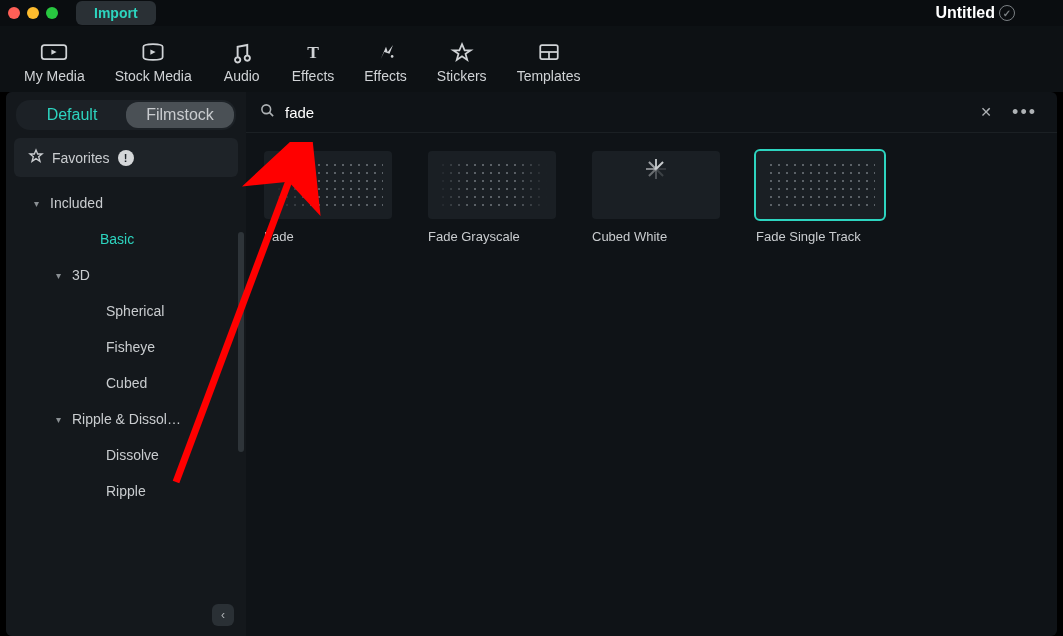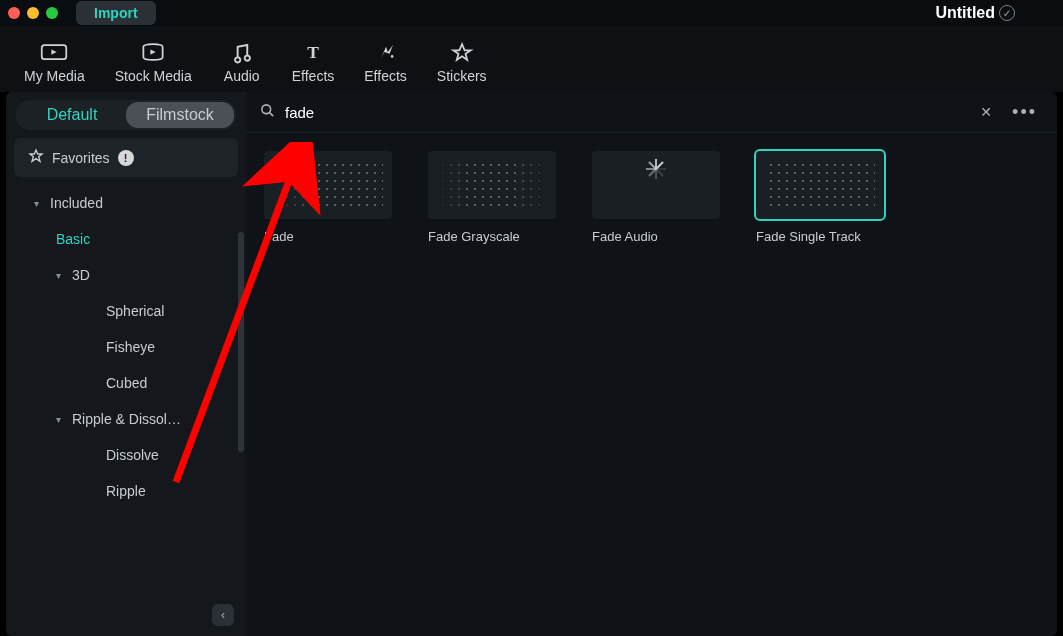--- a/index.html
+++ b/index.html
@@ -166,21 +166,21 @@
     gap: 6px;
     padding: 10px 12px;
     font-size: 14px;
     color: #c9cccf;
     cursor: pointer;
   }
   .tree-row .caret { width: 10px; font-size: 10px; color: #8a8f93; }
   .tree-row.level1 { padding-left: 28px; }
   .tree-row.level2 { padding-left: 50px; }
   .tree-row.level3 { padding-left: 100px; }
-  .tree-row.active { color: var(--accent); }
+  .tree-row.active { color: var(--accent); margin-left: 44px; }
   .tree-scroll-thumb {
     position: absolute;
     right: 2px;
     top: 140px;
     width: 6px;
     height: 220px;
     background: #2e3439;
     border-radius: 3px;
   }
   .collapse-btn {
@@ -372,20 +372,30 @@
 
   <div class="toptab">
     <span class="tabicon">
       <svg class="icon" viewBox="0 0 32 24" fill="#d0d3d6">
         <path d="M16 3 L19 10 L26 10 L20 14 L22 21 L16 17 L10 21 L12 14 L6 10 L13 10 Z" fill="none" stroke="#d0d3d6" stroke-width="2"></path>
       </svg>
     </span>
     <span>Stickers</span>
   </div>
 
+  <div class="toptab">
+    <span class="tabicon">
+      <svg class="icon" viewBox="0 0 32 24" fill="none" stroke="#d0d3d6" stroke-width="2">
+        <rect x="6" y="4" width="20" height="16" rx="2"></rect>
+        <line x1="6" y1="12" x2="26" y2="12"></line>
+        <line x1="16" y1="12" x2="16" y2="20"></line>
+      </svg>
+    </span>
+    <span>Templates</span>
+  </div>
 </div>
 
 <div class="main">
 
   <div class="sidebar">
     <div class="pills">
       <div class="pill active">Default</div>
       <div class="pill inactive-hl">Filmstock</div>
     </div>
 
@@ -475,21 +485,21 @@
             <span style="transform:translate(-50%,-16px) rotate(0deg);opacity:.3"></span>
             <span style="transform:translate(-50%,-16px) rotate(45deg);opacity:.45"></span>
             <span style="transform:translate(-50%,-16px) rotate(90deg);opacity:.6"></span>
             <span style="transform:translate(-50%,-16px) rotate(135deg);opacity:.75"></span>
             <span style="transform:translate(-50%,-16px) rotate(180deg);opacity:.9"></span>
             <span style="transform:translate(-50%,-16px) rotate(225deg);opacity:1"></span>
             <span style="transform:translate(-50%,-16px) rotate(270deg);opacity:.15"></span>
             <span style="transform:translate(-50%,-16px) rotate(315deg);opacity:.2"></span>
           </div>
         </div>
-        <div class="card-label">Fade Audio</div>
+        <div class="card-label">Cubed White</div>
       </div>
 
       <div class="card">
         <div class="thumb selected">
           <div class="dotgrid"></div>
         </div>
         <div class="card-label">Fade Single Track</div>
       </div>
     </div>
   </div>

